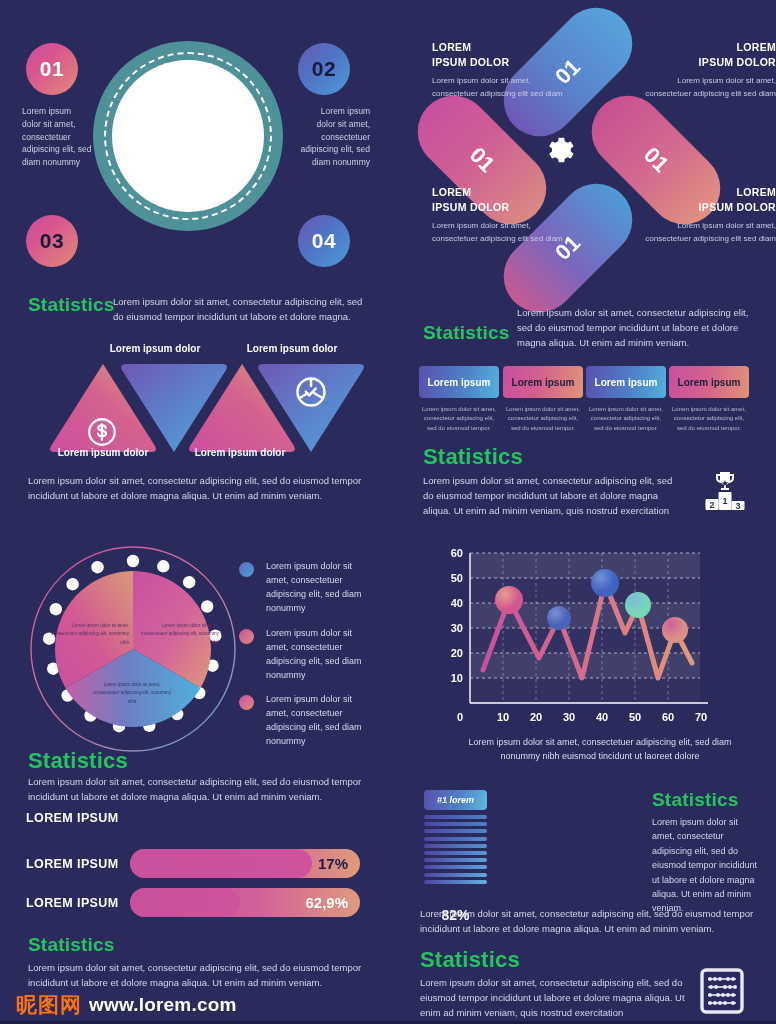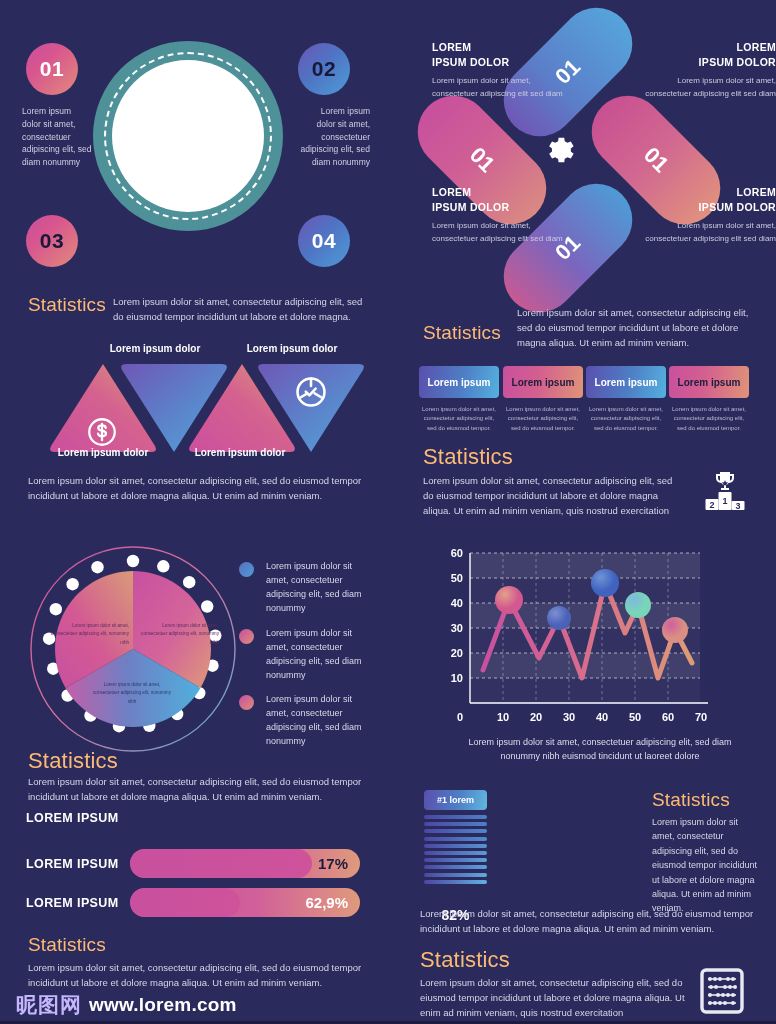--- a/index.html
+++ b/index.html
@@ -56,21 +56,21 @@
   }
   .dia-label { position:absolute;width:132px; }
   .dia-title { font-size:10.5px;font-weight:bold;line-height:1.45;color:#fff;letter-spacing:.3px; }
   .dia-body  { font-size:8px;line-height:1.55;color:#c9cae0;margin-top:5px; }
   .gearbox {
     position:absolute;width:52px;height:52px;
     display:flex;align-items:center;justify-content:center;
   }
 
   
-  .h-stat { font-size:19px;font-weight:normal;color:#fdba74;letter-spacing:.2px; }
+  .h-stat { font-size:19px;font-weight:bold;color:#22c55e;letter-spacing:.2px; }
   .h-stat.big { font-size:22px; }
   .p-body { font-size:9.5px;line-height:1.6;color:#d6d7e8; }
 
   
   .tri { position:absolute;width:116px;height:100px; }
   .tri svg { display:block; }
   .tri-cap { position:absolute;font-size:10px;font-weight:bold;color:#fff;text-align:center;width:160px; }
 
   
   .card { position:absolute;width:80px; }
@@ -91,29 +91,29 @@
   .prow { position:absolute;display:flex;align-items:center;width:360px; }
   .plabel { width:130px;font-size:12.5px;font-weight:bold;color:#fff;letter-spacing:.4px;padding-left:26px; }
   .ptrack { position:relative;flex:1;height:29px;border-radius:15px;overflow:hidden; }
   .pfill  { position:absolute;left:0;top:0;height:100%;border-radius:15px; }
   .pval   { position:absolute;right:12px;top:0;height:100%;display:flex;align-items:center;font-size:15px;font-weight:bold; }
 
   
   .bcol { position:absolute;width:63px;text-align:center; }
   .btag {
     height:20px;border-radius:4px;display:flex;align-items:center;justify-content:center;
-    font-size:9px;font-weight:bold;color:#fff;
+    font-size:9px;font-weight:bold;color:#fff;font-style:italic;
   }
   .bseg { height:4px;border-radius:2px;margin-top:3.2px; }
   .bpct { font-size:14px;font-weight:bold;color:#fff;margin-top:23px; }
 
   
   .wm-logo { display:flex;align-items:center;gap:7px; }
   .wm-cn {
-    font-size:21px;font-weight:bold;color:#c4b5fd;letter-spacing:1px;
+    font-size:21px;font-weight:bold;color:#f97316;letter-spacing:1px;
     font-family:"DejaVu Sans", sans-serif;
   }
   .wm-url { font-size:19px;font-weight:bold;color:#fff;letter-spacing:.2px; }
   .wm-id { position:absolute;font-size:13px;color:#cdcde0;opacity:.85;letter-spacing:.2px; }
   .footline { position:absolute;left:0;bottom:0;width:776px;height:3px;background:#1d1c40; }
 </style>
 </head>
 <body>
 
 <div id="page">

